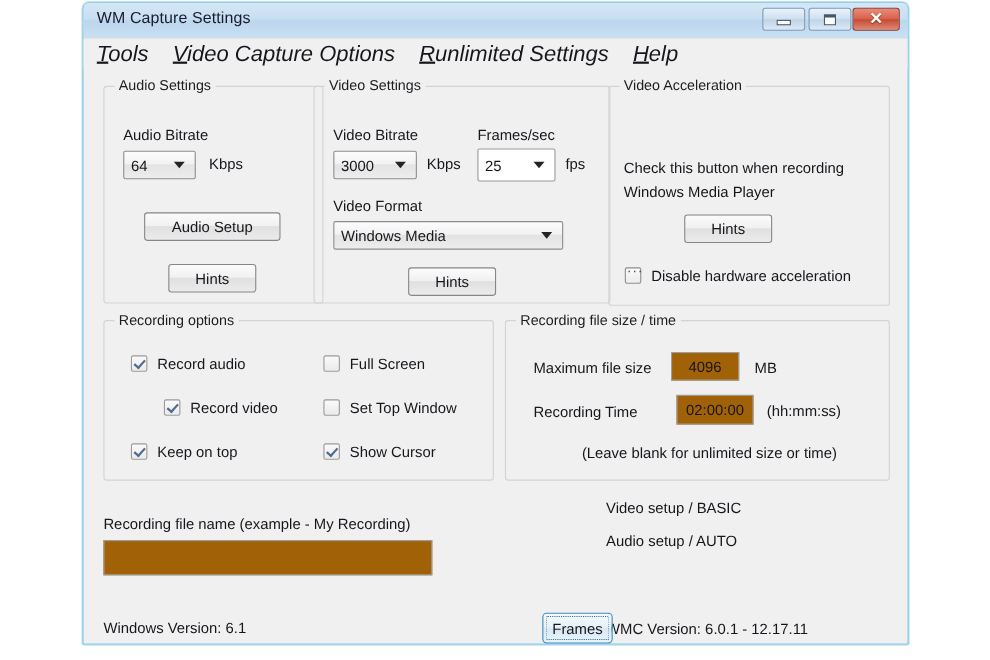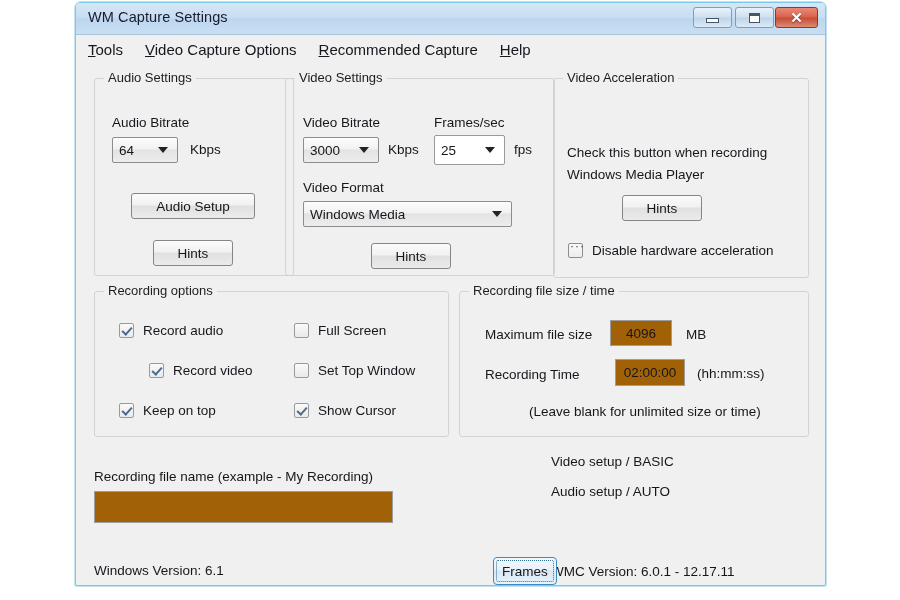--- a/index.html
+++ b/index.html
@@ -68,24 +68,25 @@
 
   
   #menubar {
     height: 28px;
     background: #f0f0f0;
     display: flex;
     align-items: center;
     padding-left: 12px;
   }
   .menu-item {
-    font-size: 15px;
+    font-size: 20px;
     color: #16161c;
     margin-right: 22px;
     white-space: nowrap;
+    font-style: italic;
   }
   .menu-item .acc { text-decoration: underline; }
 
   
   .group {
     position: absolute;
     border: 1px solid #d3d3d3;
     border-radius: 3px;
     box-sizing: border-box;
   }
@@ -253,21 +254,21 @@
       <span class="glyph-max"></span>
     </div>
     <div class="winbtn" id="btn-close">
       <span class="glyph-close">✕</span>
     </div>
   </div>
 
   <div id="menubar">
     <div class="menu-item"><span class="acc">T</span><span>ools</span></div>
     <div class="menu-item"><span class="acc">V</span><span>ideo Capture Options</span></div>
-    <div class="menu-item"><span class="acc">R</span><span>ecommended Capture</span></div>
+    <div class="menu-item"><span class="acc">R</span><span>unlimited Settings</span></div>
     <div class="menu-item"><span class="acc">H</span><span>elp</span></div>
   </div>
 
   <div class="group" style="left:18px; top:75px; width:200px; height:198px;">
     <div class="group-title">Audio Settings</div>
 
     <div class="lbl" style="left:17px; top:36px;">Audio Bitrate</div>
 
     <div class="combo" style="left:17px; top:58px; width:66px;">
       <span class="cval">64</span>

